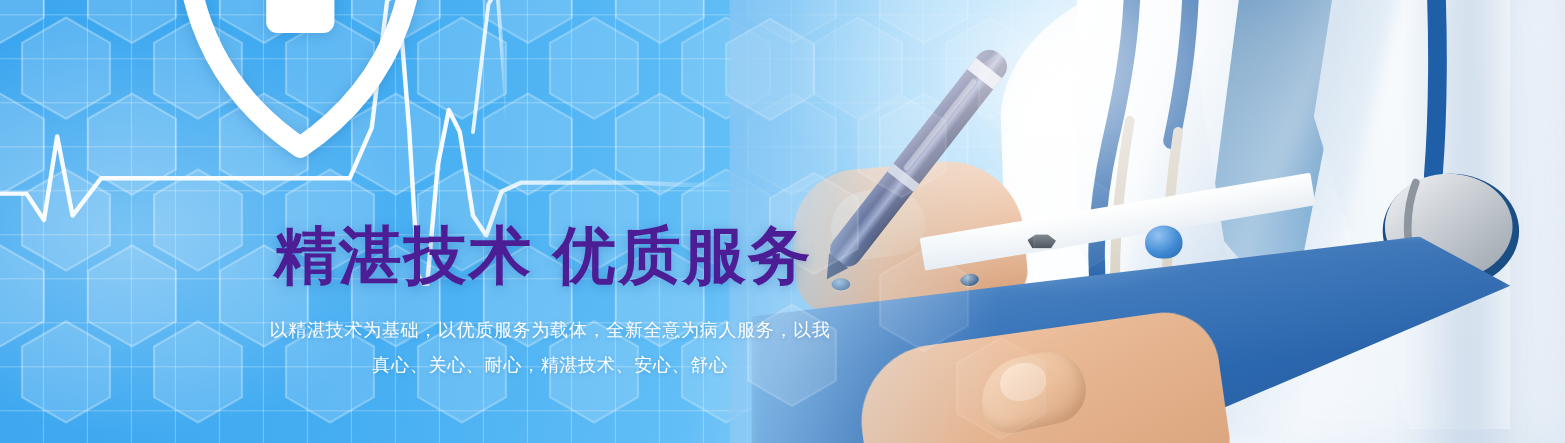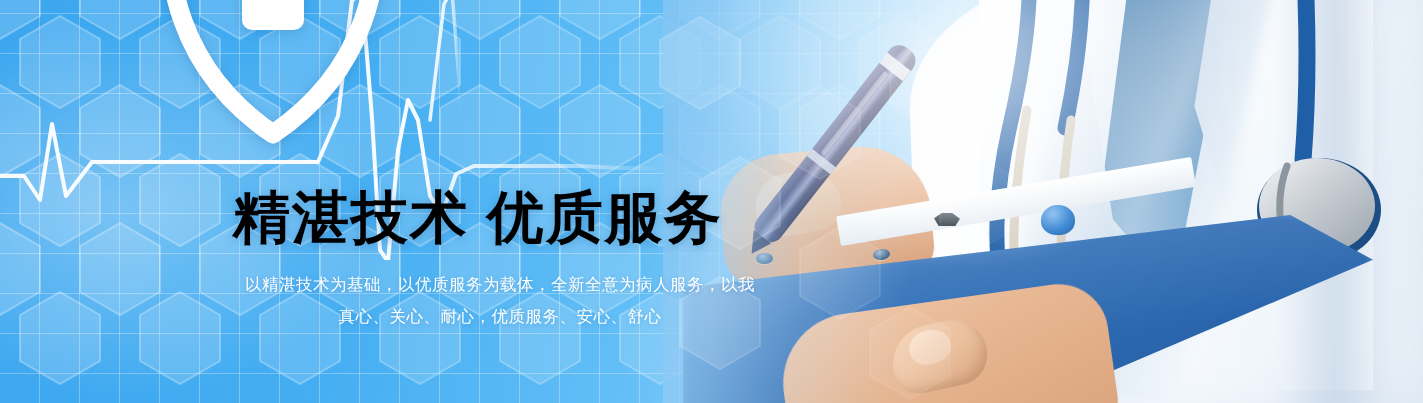--- a/index.html
+++ b/index.html
@@ -191,25 +191,25 @@
     pointer-events:none;
   }
 
   
   .hex-overlay{position:absolute; left:640px; top:0; width:520px; height:403px; pointer-events:none;}
   .hex-overlay svg{width:100%;height:100%;display:block;}
 
   
   .text-block{position:absolute; left:233px; top:188px; width:560px;}
   .headline{
-    margin:0;
+    margin:16px;
     font-size:57px;
     line-height:1.02;
     font-weight:bold;
-    color:#000000;
+    color:#4c1d95;
     letter-spacing:2px;
     text-shadow:0 2px 10px rgba(25,95,165,0.35);
     white-space:nowrap;
   }
   .subtitle{
     margin:22px 0 0 2px;
     font-size:16.5px;
     line-height:1.95;
     color:#ffffff;
     letter-spacing:0.5px;
@@ -413,17 +413,17 @@
         <polygon points="300,180 340,157 380,180 380,226 340,249 300,226"></polygon>
         <polygon points="230,330 270,307 310,330 310,376 270,399 230,376"></polygon>
       </g>
     </svg>
   </div>
 
   <div class="text-block">
     <h1 class="headline">精湛技术 优质服务</h1>
     <div class="subtitle">
       <span class="sub-line">以精湛技术为基础，以优质服务为载体，全新全意为病人服务，以我</span>
-      <span class="sub-line">真心、关心、耐心，优质服务、安心、舒心</span>
+      <span class="sub-line">真心、关心、耐心，精湛技术、安心、舒心</span>
     </div>
   </div>
 
 </div>
 
 </body></html>

